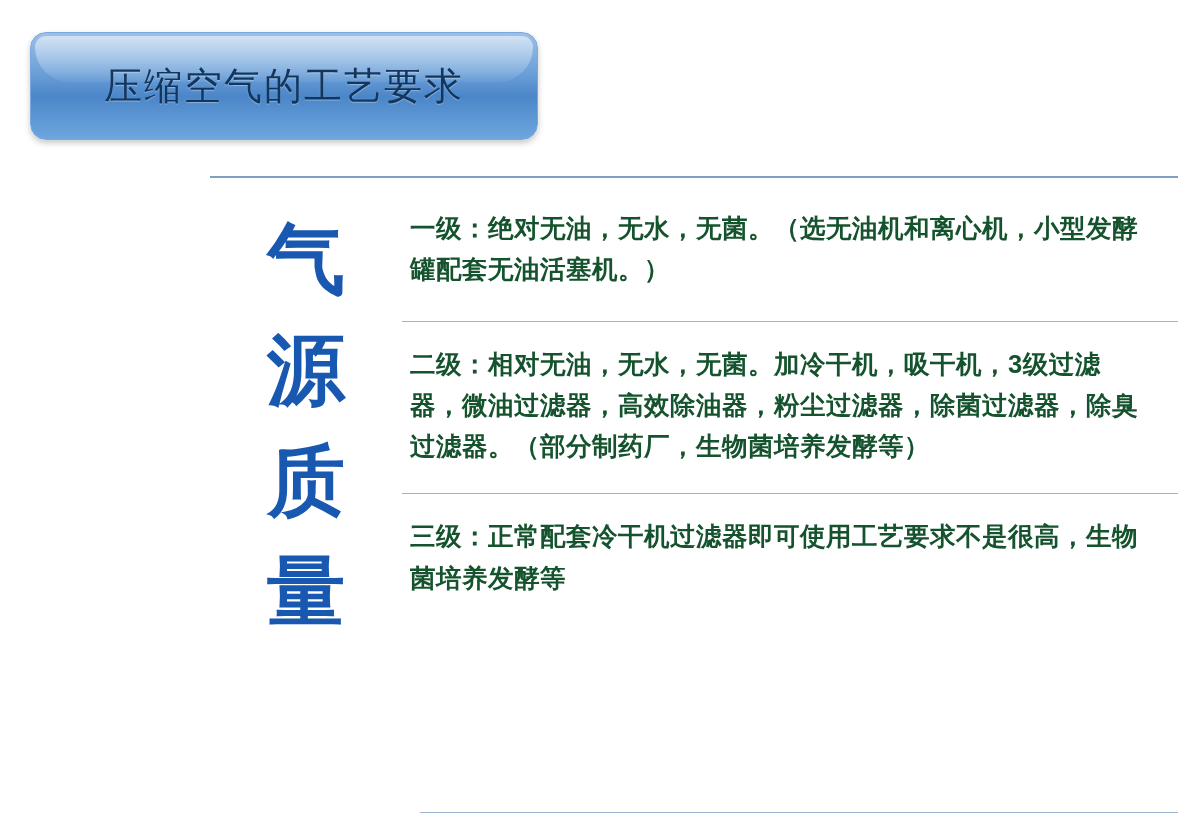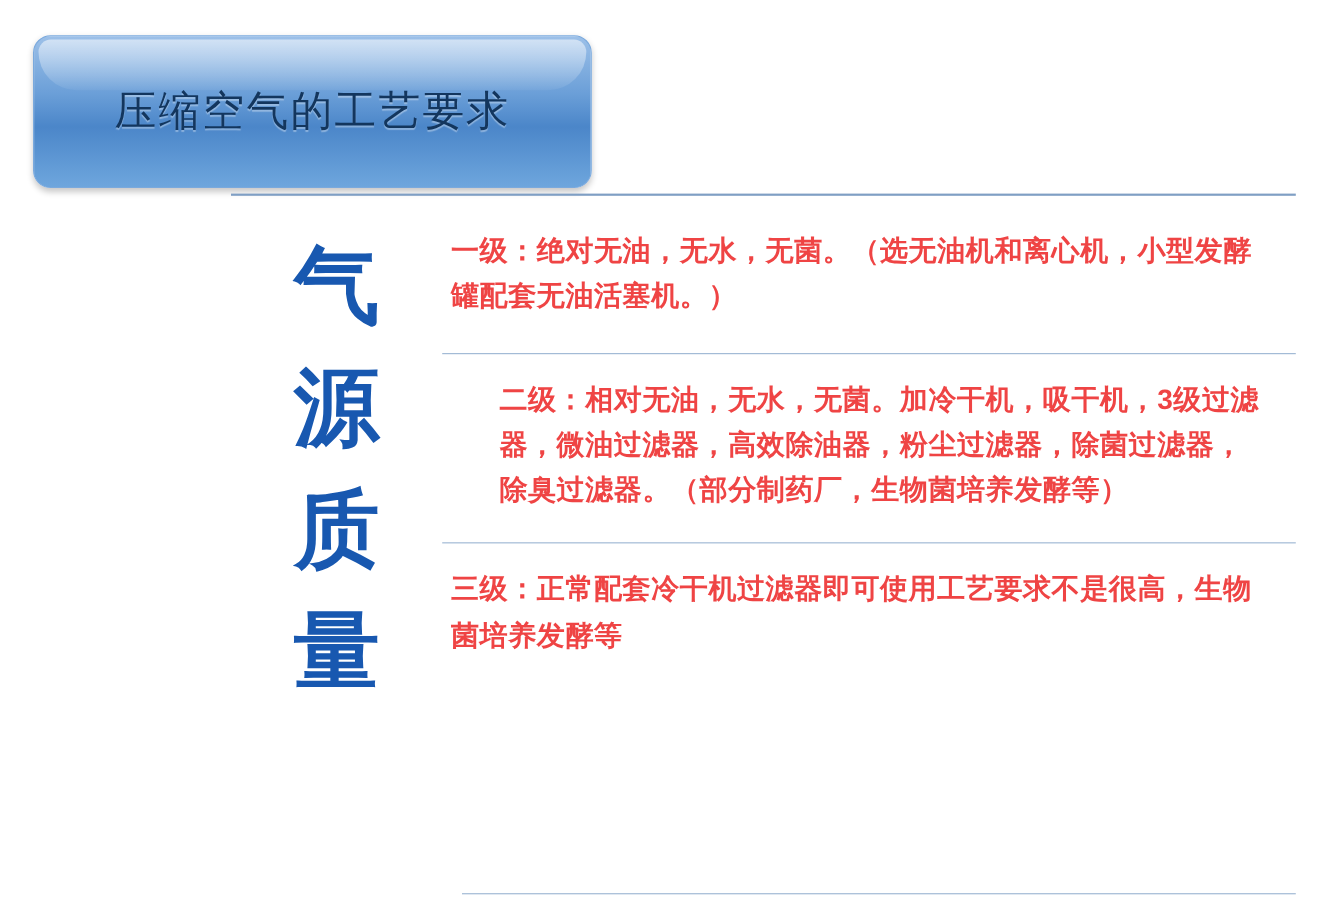--- a/index.html
+++ b/index.html
@@ -14,21 +14,21 @@
     overflow: hidden;
     position: relative;
   }
 
   
   .title-pill {
     position: absolute;
     left: 30px;
     top: 32px;
     width: 508px;
-    height: 139px;
+    height: 108px;
     border-radius: 16px;
     background: linear-gradient(180deg, #9cc0e8 0%, #6b9fd8 38%, #4b86c9 60%, #6ea6dd 100%);
     border: 1px solid #7aa9dd;
     box-shadow: 0 3px 6px rgba(0,0,0,0.22);
     box-sizing: border-box;
     display: flex;
     align-items: center;
     justify-content: center;
   }
   .title-pill .gloss {
@@ -88,29 +88,29 @@
     color: #1858b0;
     letter-spacing: 0;
   }
 
   .right-col {
     flex: 1 1 auto;
     padding-top: 4px;
   }
 
   .para {
-    color: #ef4444;
+    color: #14532d;
     font-weight: bold;
     font-size: 25.5px;
     line-height: 1.62;
     letter-spacing: 0.5px;
     padding: 22px 30px 22px 8px;
   }
   .para.level-1 { padding-top: 26px; padding-bottom: 30px; }
-  .para.level-2 { padding-top: 22px; padding-bottom: 26px; margin-left: 44px; }
+  .para.level-2 { padding-top: 22px; padding-bottom: 26px; }
   .para.level-3 { padding-top: 22px; padding-bottom: 28px; }
 
   .bottom-rule {
     position: absolute;
     left: 420px;
     top: 812px;
     width: 758px;
     height: 0;
     border-top: 1.5px solid #9ab4d2;
   }

